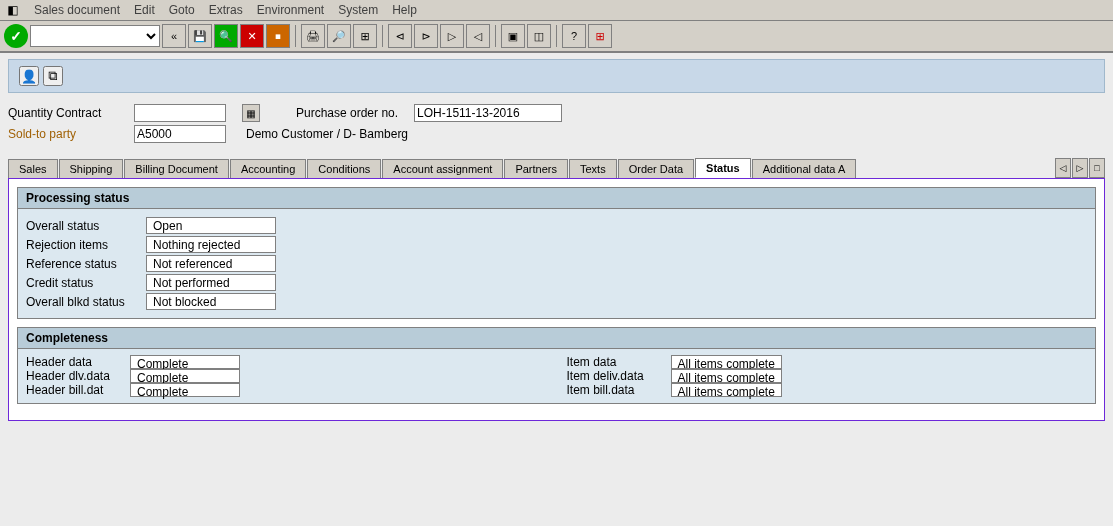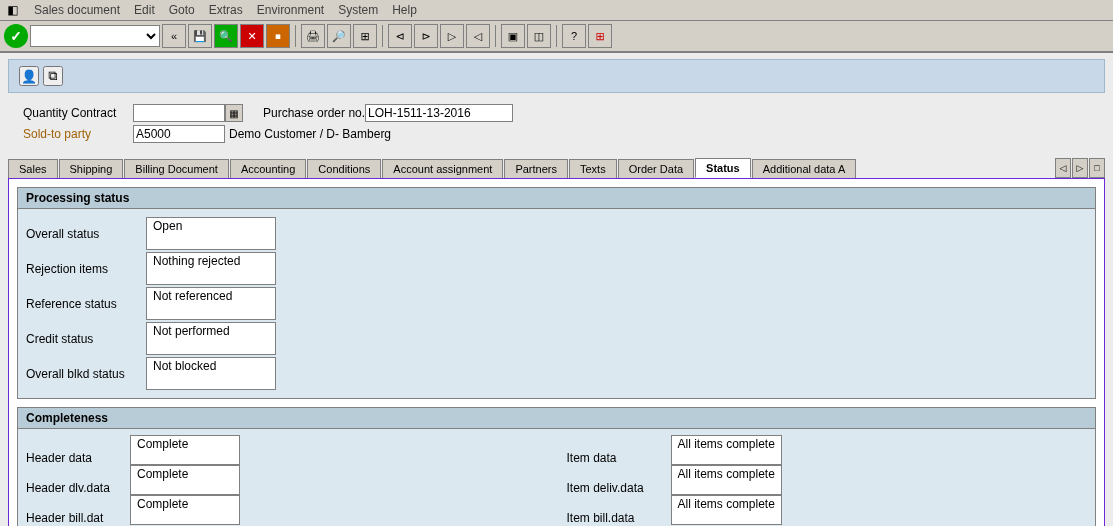--- a/index.html
+++ b/index.html
@@ -117,22 +117,22 @@
       align-items: center;
       justify-content: center;
       cursor: pointer;
       font-size: 13px;
     }
 
     
     .form-row {
       display: flex;
       align-items: center;
-      margin: 3px 15px;
-      gap: 0;
+      margin: 3px 0;
+      gap: 16px;
     }
     .field-label {
       min-width: 110px;
       font-size: 12px;
       color: #000;
     }
     .field-label.link {
       color: #a16207;
       cursor: pointer;
     }
@@ -234,21 +234,21 @@
     }
     .status-label {
       min-width: 120px;
       font-size: 12px;
     }
     .status-value-box {
       border: 1px solid #808080;
       background: #fff;
       padding: 1px 6px;
       min-width: 130px;
-      height: 33px;
+      height: 17px;
       font-size: 12px;
       display: inline-block;
     }
 
     
     .completeness-grid {
       display: grid;
       grid-template-columns: 1fr 1fr;
       gap: 2px 20px;
       padding: 6px 8px;
@@ -260,21 +260,21 @@
     }
     .comp-label {
       min-width: 100px;
       font-size: 12px;
     }
     .comp-value-box {
       border: 1px solid #808080;
       background: #fff;
       padding: 1px 6px;
       min-width: 110px;
-      height: 30px;
+      height: 14px;
       font-size: 12px;
       display: inline-block;
     }
   </style>
 </head>
 <body>
 
 <div class="menu-bar">
   <span class="menu-icon">◧</span>
   <div class="menu-items">

